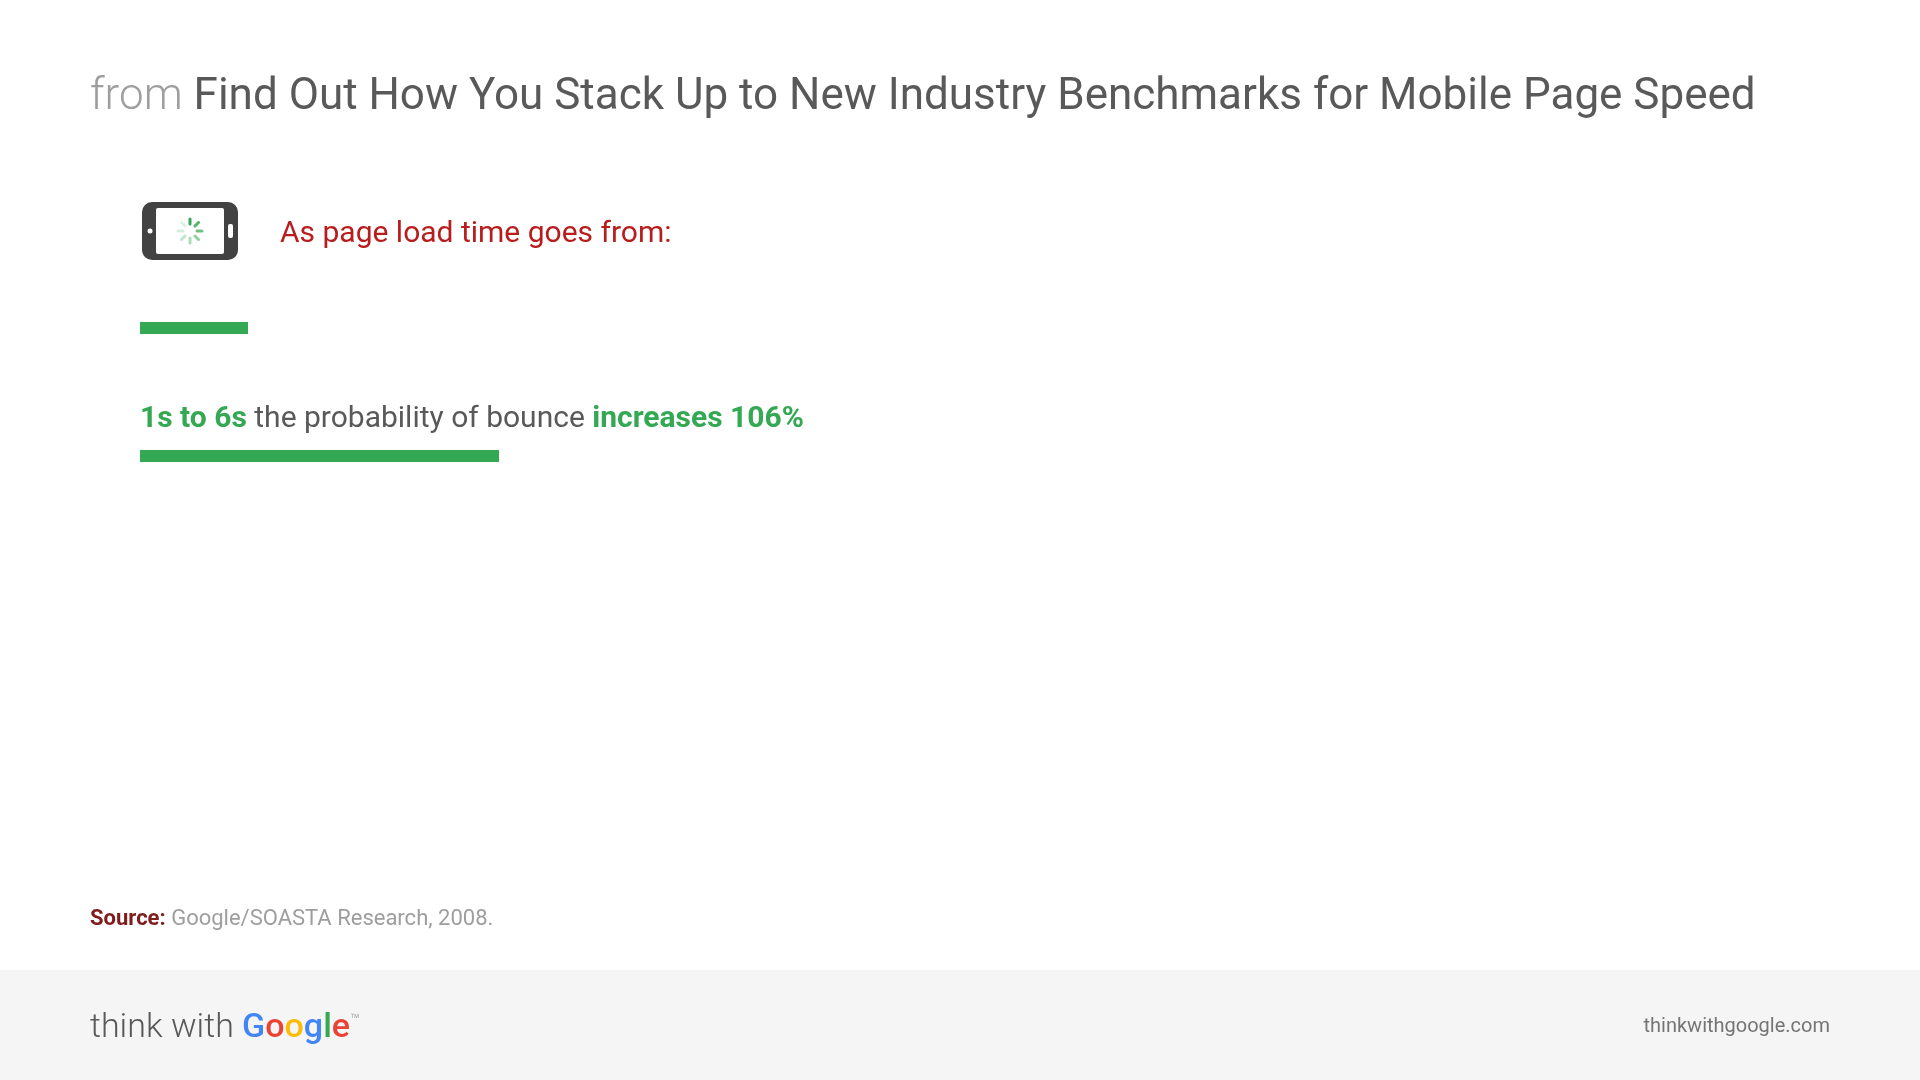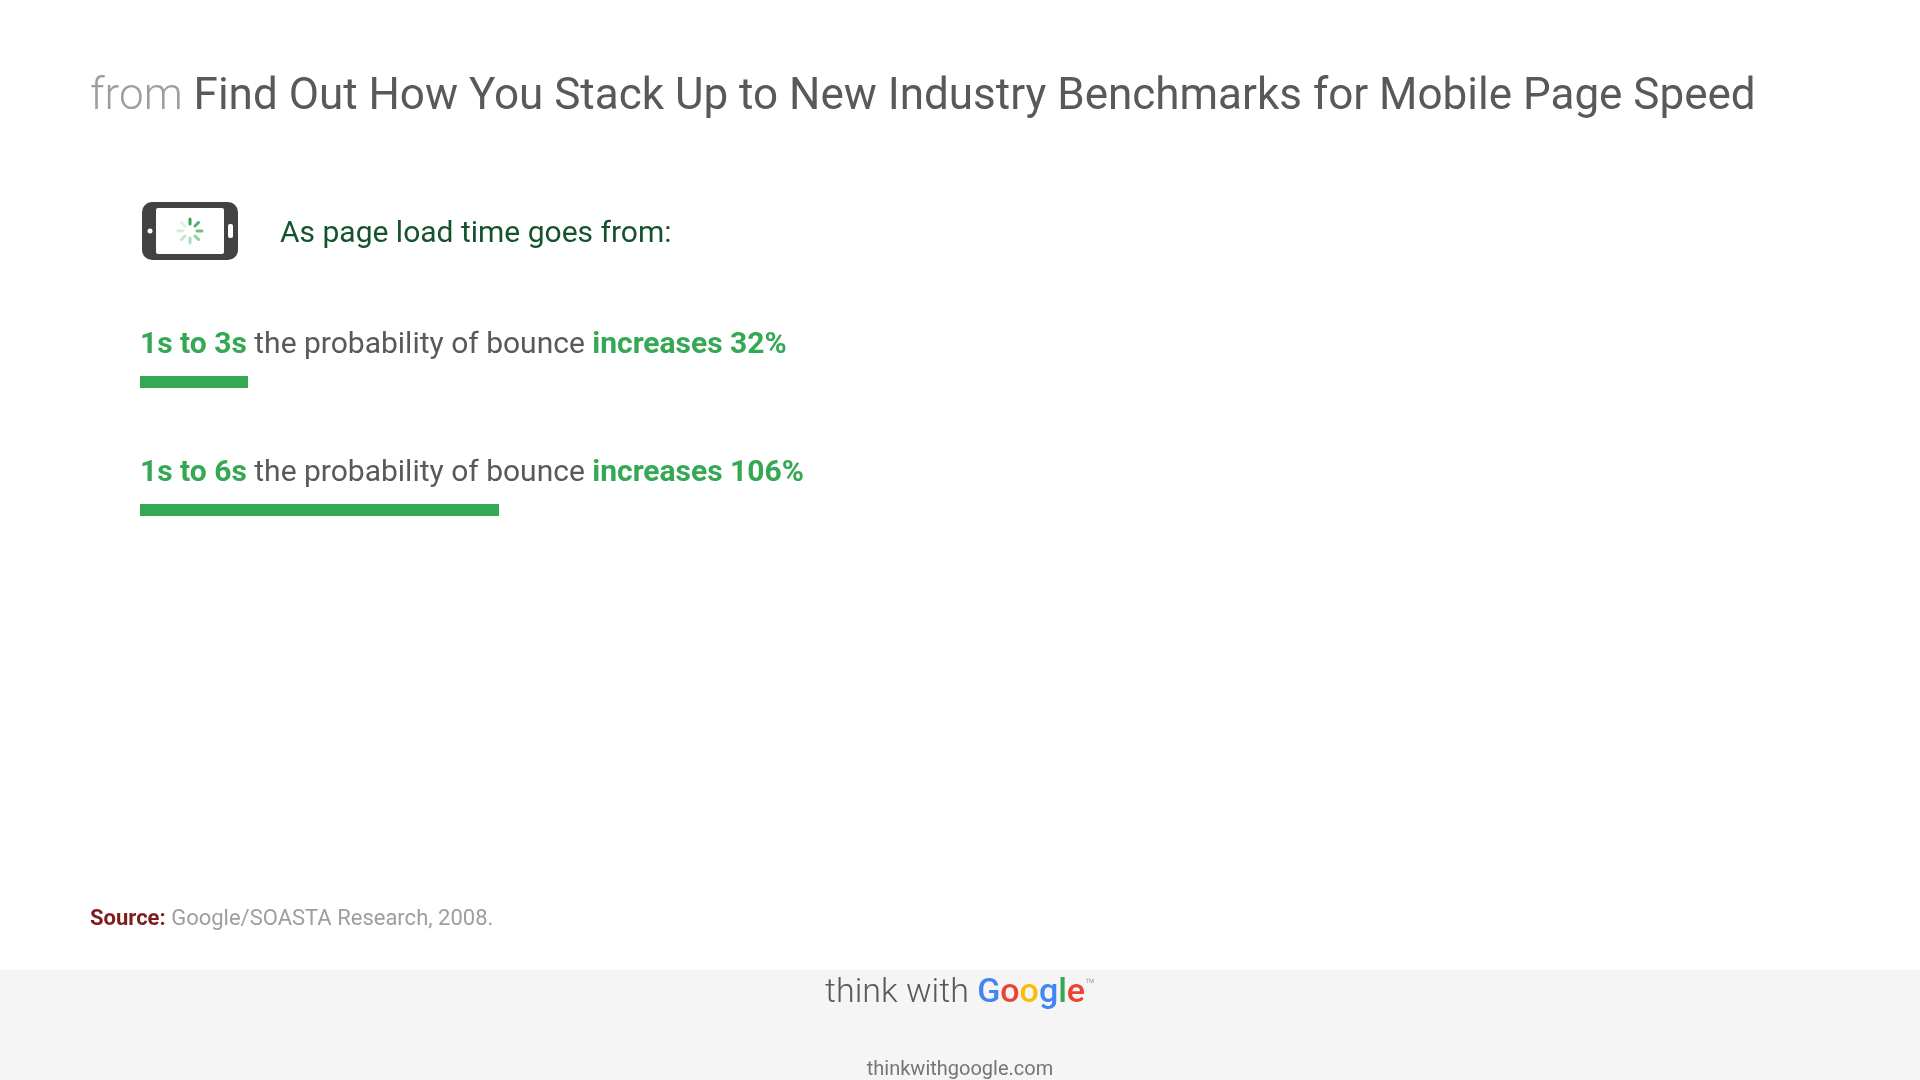--- a/index.html
+++ b/index.html
@@ -4,31 +4,31 @@
 <style>
   * { box-sizing: border-box; margin: 0; padding: 0; }
   html, body { width: 1920px; height: 1080px; font-family: -apple-system, BlinkMacSystemFont, "Segoe UI", Roboto, Arial, sans-serif; background: #fff; color: #595959; }
   .page { width: 1920px; height: 1080px; position: relative; padding: 68px 90px 0 90px; }
   .title-row { font-size: 44px; font-weight: 400; margin-bottom: 80px; }
   .title-prefix { color: #9e9e9e; font-weight: 300; }
   .title-main { color: #595959; }
   .content { padding-left: 50px; max-width: 1000px; }
   .intro-row { display: flex; align-items: center; gap: 40px; margin-bottom: 60px; }
   .phone-icon { width: 100px; height: 62px; }
-  .intro-text { font-size: 30px; color: #14532d; }
+  .intro-text { font-size: 30px; color: #b91c1c; }
   .row { margin-bottom: 62px; }
   .row-text { font-size: 30px; line-height: 1.4; margin-bottom: 12px; }
   .range { color: #34a853; font-weight: 700; }
   .mid   { color: #595959; }
   .inc   { color: #34a853; font-weight: 700; }
   .bar-track { height: 12px; position: relative; }
   .bar { height: 12px; background: #34a853; }
   .source { position: absolute; left: 90px; bottom: 150px; font-size: 22px; color: #9e9e9e; }
   .source b { color: #7f1d1d; font-weight: 700; }
-  .footer { position: absolute; left: 0; right: 0; bottom: 0; height: 110px; background: #f5f5f5; display: flex; align-items: center; justify-content: space-between; padding: 0 90px; flex-direction: column; }
+  .footer { position: absolute; left: 0; right: 0; bottom: 0; height: 110px; background: #f5f5f5; display: flex; align-items: center; justify-content: space-between; padding: 0 90px; }
   .twg { font-size: 34px; color: #595959; font-weight: 300; }
   .twg .g-blue   { color: #4285F4; font-weight: 500; }
   .twg .g-red    { color: #EA4335; font-weight: 500; }
   .twg .g-yellow { color: #FBBC05; font-weight: 500; }
   .twg .g-green  { color: #34A853; font-weight: 500; }
   .twg .tm { font-size: 16px; vertical-align: super; color: #9e9e9e; }
   .footer-link { font-size: 20px; color: #757575; }
 </style>
 </head>
 <body>
@@ -58,21 +58,20 @@
           <line x1="-8.5" y1="8.5" x2="-5" y2="5" opacity="0.3"></line>
           <line x1="-12" y1="0" x2="-7" y2="0" opacity="0.2"></line>
           <line x1="-8.5" y1="-8.5" x2="-5" y2="-5" opacity="0.15"></line>
         </g>
       </svg>
       <div class="intro-text">As page load time goes from:</div>
     </div>
 
     <div id="rows">
         <div class="row">
-          <div class="row-text"><span class="range">1s to 3s</span><span class="mid">  the probability of bounce </span><span class="inc">increases 32%</span></div>
           <div class="bar-track">
             <div class="bar" style="width:108px"></div>
           </div>
         </div>
         <div class="row">
           <div class="row-text"><span class="range">1s to 6s</span><span class="mid">  the probability of bounce </span><span class="inc">increases 106%</span></div>
           <div class="bar-track">
             <div class="bar" style="width:359px"></div>
           </div>
         </div>

